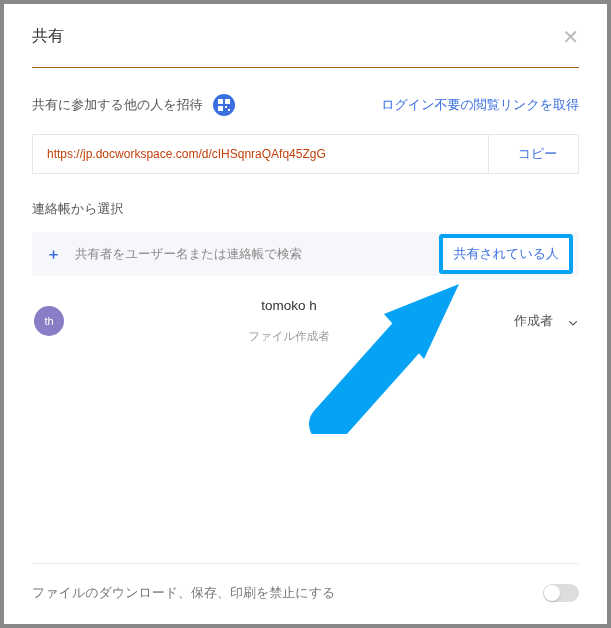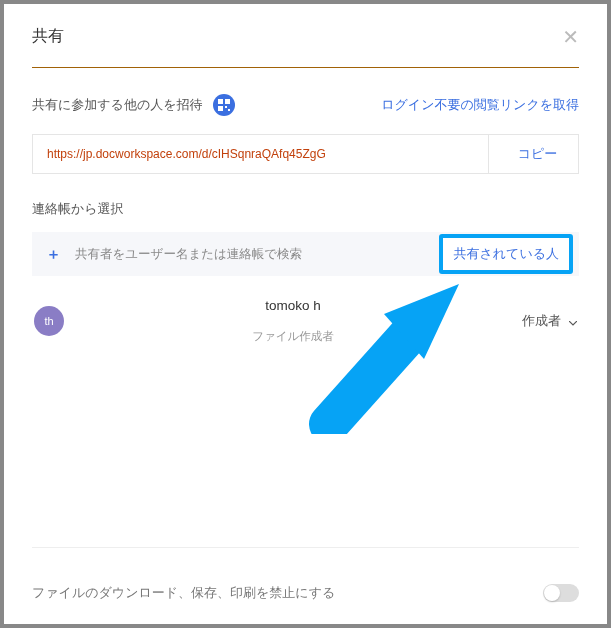--- a/index.html
+++ b/index.html
@@ -95,33 +95,33 @@
     }
     .avatar {
       width: 30px; height: 30px; border-radius: 50%;
       background: #8a7dc5; color: #fff;
       display: flex; align-items: center; justify-content: center;
       font-size: 11px;
     }
     .person-info { flex: 1; display: flex; flex-direction: column; gap: 16px; }
     .person-name { font-size: 13.5px; color: #333; }
     .person-role { font-size: 11.5px; color: #999; }
-    .role-dd { font-size: 13px; color: #555; display: flex; align-items: center; gap: 8px; cursor: pointer; }
+    .role-dd { font-size: 13px; color: #555; display: flex; align-items: center; gap: 16px; cursor: pointer; }
     .arrow-annotation {
       position: absolute;
       left: 290px;
       top: 270px;
       width: 180px;
       height: 160px;
       pointer-events: none;
     }
     .footer {
       margin-top: auto;
       border-top: 1px solid #eee;
-      padding-top: 36px;
+      padding-top: 20px;
       display: flex;
       justify-content: space-between;
       align-items: center;
     }
     .footer-text { font-size: 13px; color: #777; }
     .toggle {
       width: 36px; height: 18px; border-radius: 9px;
       background: #ddd; position: relative; cursor: pointer;
     }
     .toggle-knob {

